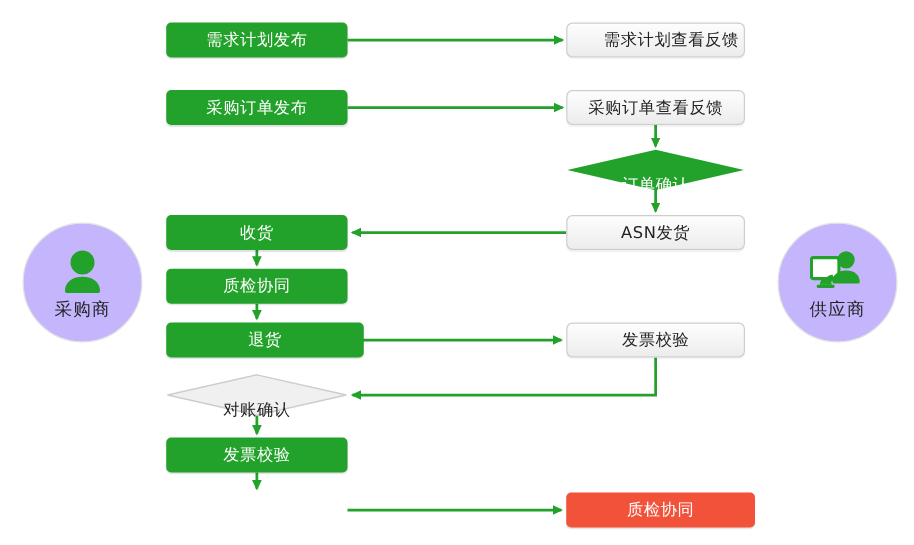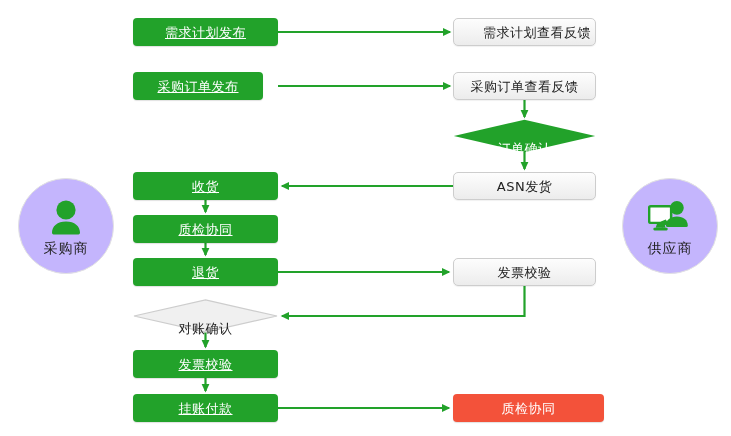--- a/index.html
+++ b/index.html
@@ -38,21 +38,20 @@
     line-height: 1;
     letter-spacing: 0.5px;
     z-index: 3;
   }
 
   .node-green {
     background: #22a22a;
     color: #ffffff;
     border-radius: 4px;
     box-shadow: 0 1px 1px rgba(0,0,0,0.12);
-    text-decoration: underline;
   }
 
   .node-red {
     background: #f3523a;
     color: #ffffff;
     border-radius: 4px;
     box-shadow: 0 1px 1px rgba(0,0,0,0.12);
   }
 
   .node-plain {
@@ -185,21 +184,21 @@
   </div>
 
   <div class="node node-green" style="left:133px; top:18px; width:145px; height:28px;">
     <span>需求计划发布</span>
   </div>
 
   <div class="node node-plain" style="left:453px; top:18px; width:143px; height:28px;padding-left:25px;">
     <span>需求计划查看反馈</span>
   </div>
 
-  <div class="node node-green" style="left:133px; top:72px; width:130px; height:28px;">
+  <div class="node node-green" style="left:133px; top:72px; width:145px; height:28px;">
     <span>采购订单发布</span>
   </div>
 
   <div class="node node-plain" style="left:453px; top:72px; width:143px; height:28px;">
     <span>采购订单查看反馈</span>
   </div>
 
   <div class="diamond diamond-green" style="left:453px; top:119px; width:143px; height:34px;">
     <svg width="143" height="34" viewBox="0 0 143 34">
       <polygon points="71.5,0.8 142.2,17 71.5,33.2 0.8,17" fill="#22a22a"></polygon>
@@ -212,40 +211,37 @@
   </div>
 
   <div class="node node-plain" style="left:453px; top:172px; width:143px; height:28px;">
     <span>ASN发货</span>
   </div>
 
   <div class="node node-green" style="left:133px; top:215px; width:145px; height:28px;">
     <span>质检协同</span>
   </div>
 
-  <div class="node node-green" style="left:133px; top:258px; width:145px; height:28px;">
+  <div class="node node-green" style="left:133px; top:258px; width:158px; height:28px;">
     <span>退货</span>
   </div>
 
   <div class="node node-plain" style="left:453px; top:258px; width:143px; height:28px;">
     <span>发票校验</span>
   </div>
 
   <div class="diamond diamond-gray" style="left:133px; top:299px; width:145px; height:34px;">
     <svg width="145" height="34" viewBox="0 0 145 34">
       <polygon points="72.5,0.9 144,17 72.5,33.1 1,17" fill="#f0f0f0" stroke="#cdcdcd" stroke-width="1.2"></polygon>
     </svg>
     <span class="dlabel">对账确认</span>
   </div>
 
   <div class="node node-green" style="left:133px; top:350px; width:145px; height:28px;">
     <span>发票校验</span>
   </div>
 
-  <div class="node node-green" style="left:133px; top:394px; width:145px; height:28px;">
-    <span>挂账付款</span>
-  </div>
 
   <div class="node node-red" style="left:453px; top:394px; width:151px; height:28px;">
     <span>质检协同</span>
   </div>
 
 </div>
 
 </body></html>

